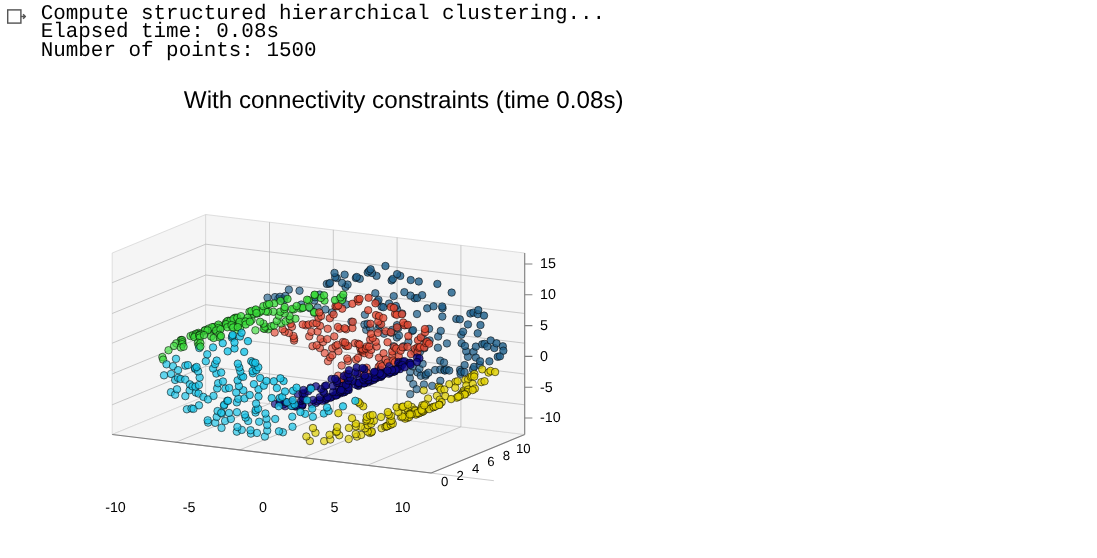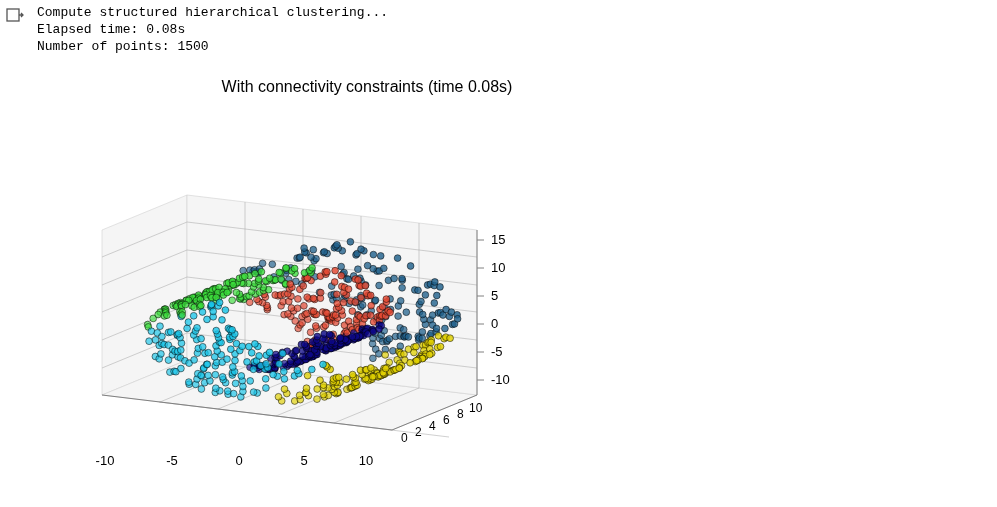--- a/index.html
+++ b/index.html
@@ -19,35 +19,35 @@
   .output-icon {
     position: absolute;
     left: 6px;
     top: 6px;
   }
   .console-output {
     position: absolute;
     left: 37px;
     top: 4px;
     font-family: "Courier New", monospace;
-    font-size: 13px;
+    font-size: 19px;
     line-height: 17px;
     white-space: pre;
     color: #000;
   }
   .chart-area {
     position: absolute;
     left: 37px;
     top: 70px;
     width: 600px;
     height: 430px;
   }
   .chart-title {
     font-family: Arial, sans-serif;
-    font-size: 16px;
+    font-size: 22px;
     color: #000;
     text-align: center;
     margin-left: 60px;
     margin-top: 8px;
   }
   .plot3d {
     position: absolute;
     left: 40px;
     top: 95px;
     width: 440px;

